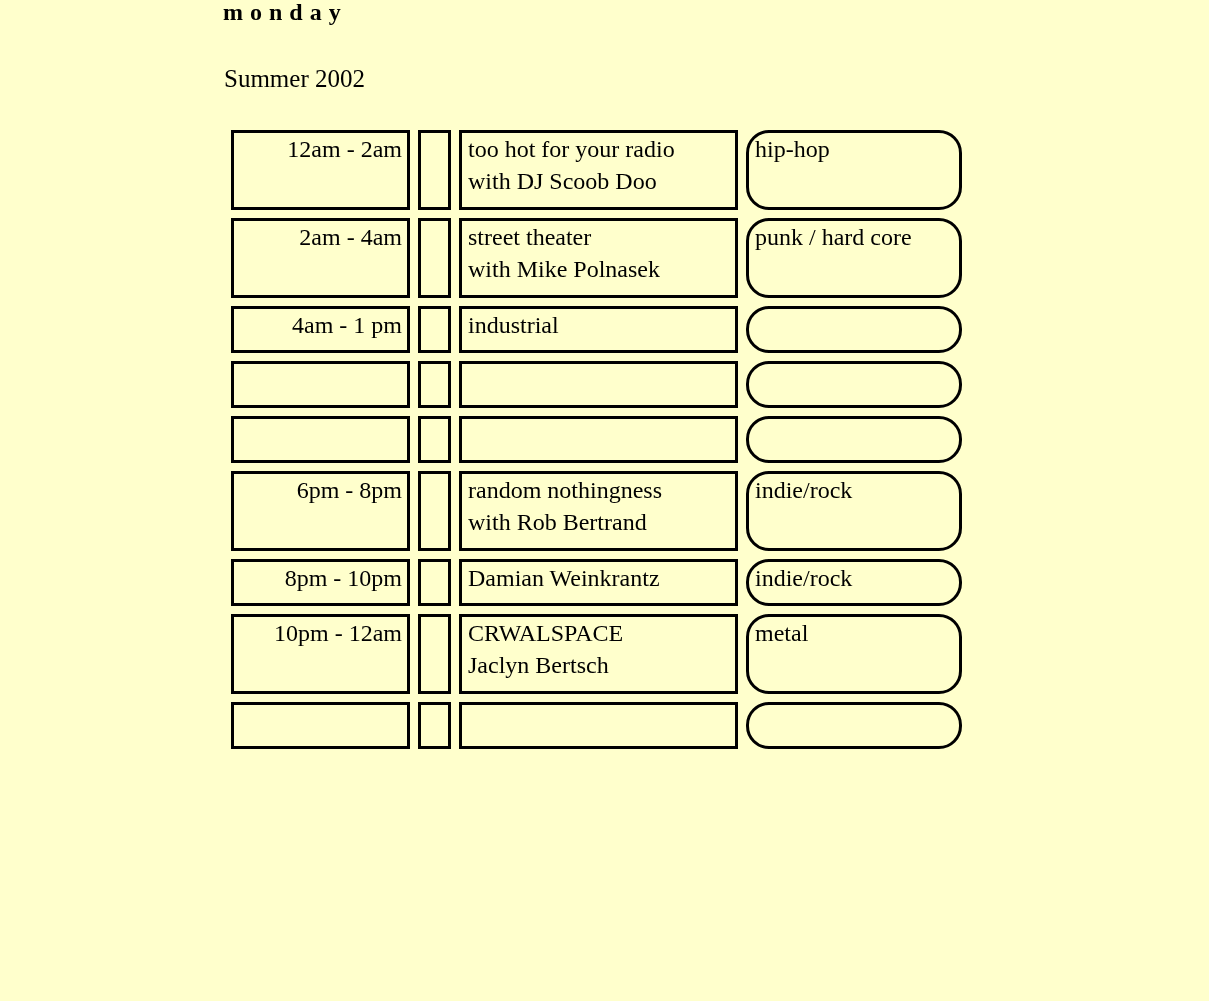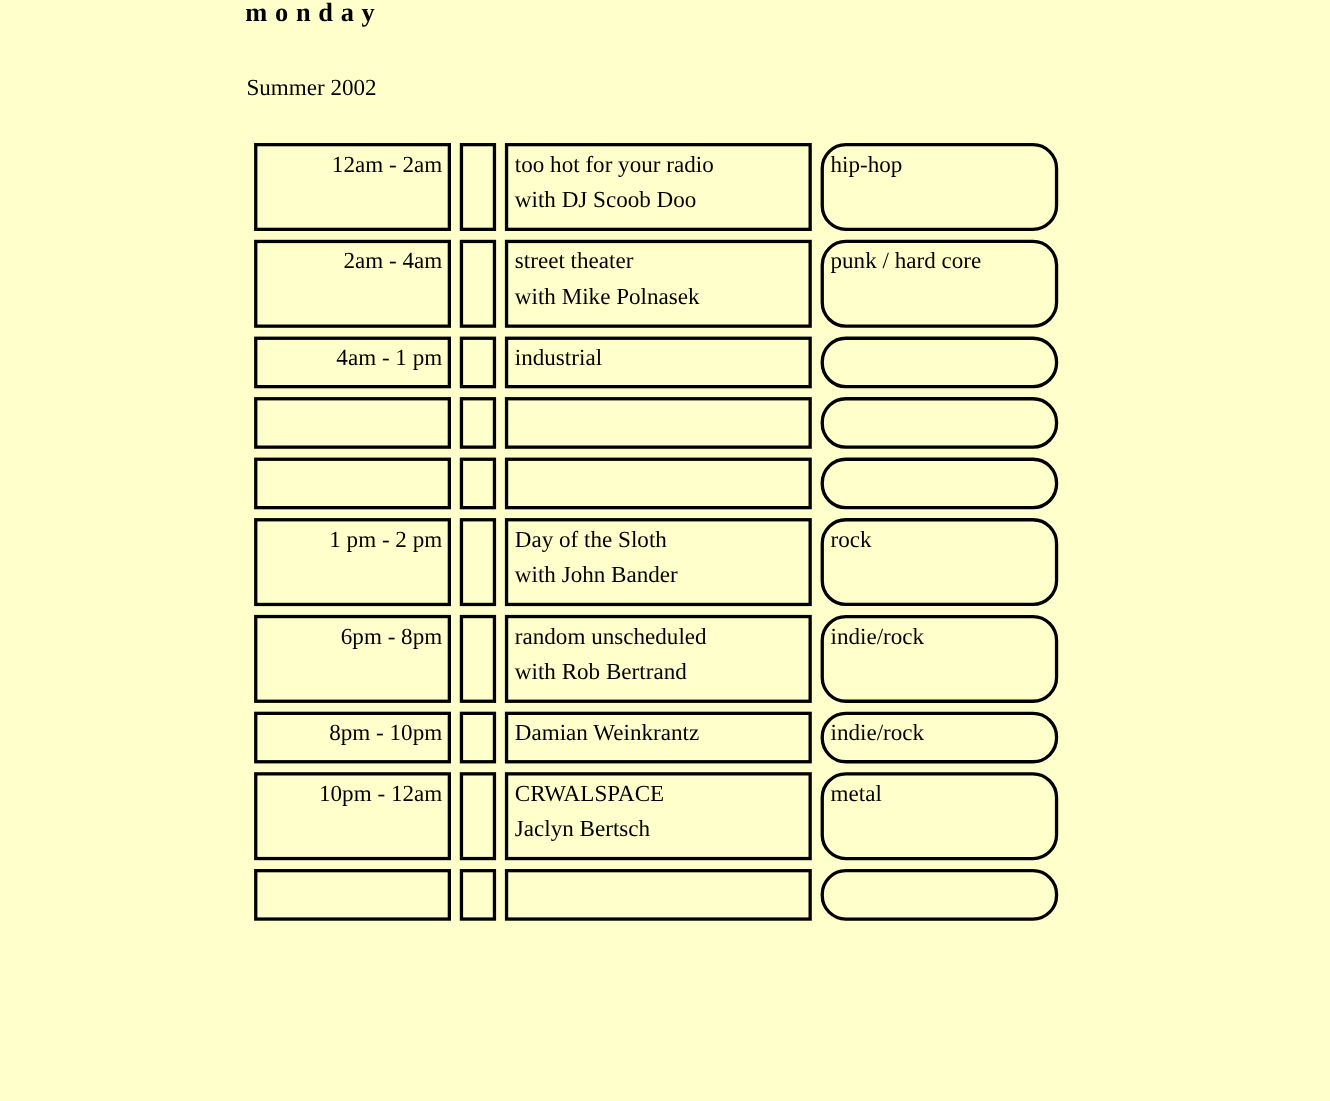--- a/index.html
+++ b/index.html
@@ -23,30 +23,30 @@
       font-size: 24px;
       font-weight: bold;
       letter-spacing: 7px;
       line-height: 32px;
     }
     .season {
       position: absolute;
       left: 224px;
       top: 62px;
       margin: 0;
-      font-size: 21px;
+      font-size: 25px;
       line-height: 34px;
     }
     table.schedule {
       position: absolute;
       left: 223px;
       top: 122px;
       border-collapse: separate;
       border-spacing: 8px;
-      font-size: 21px;
+      font-size: 24px;
       line-height: 32px;
     }
     table.schedule td {
       border: 3px solid #000000;
       padding: 0 5px 0 6px;
       vertical-align: top;
       box-sizing: border-box;
     }
     td.time {
       width: 179px;
@@ -110,33 +110,24 @@
       <td class="show"></td>
       <td class="genre"></td>
     </tr>
     <tr class="short">
       <td class="time"></td>
       <td class="marker"></td>
       <td class="show"></td>
       <td class="genre"></td>
     </tr>
     <tr class="tall">
-      <td class="time">1 pm - 2 pm</td>
-      <td class="marker"></td>
-      <td class="show">
-        <span class="line">Day of the Sloth</span>
-        <span class="line">with John Bander</span>
-      </td>
-      <td class="genre">rock</td>
-    </tr>
-    <tr class="tall">
       <td class="time">6pm - 8pm</td>
       <td class="marker"></td>
       <td class="show">
-        <span class="line">random unscheduled</span>
+        <span class="line">random nothingness</span>
         <span class="line">with Rob Bertrand</span>
       </td>
       <td class="genre">indie/rock</td>
     </tr>
     <tr class="short">
       <td class="time">8pm - 10pm</td>
       <td class="marker"></td>
       <td class="show">
         <span class="line">Damian Weinkrantz</span>
       </td>

